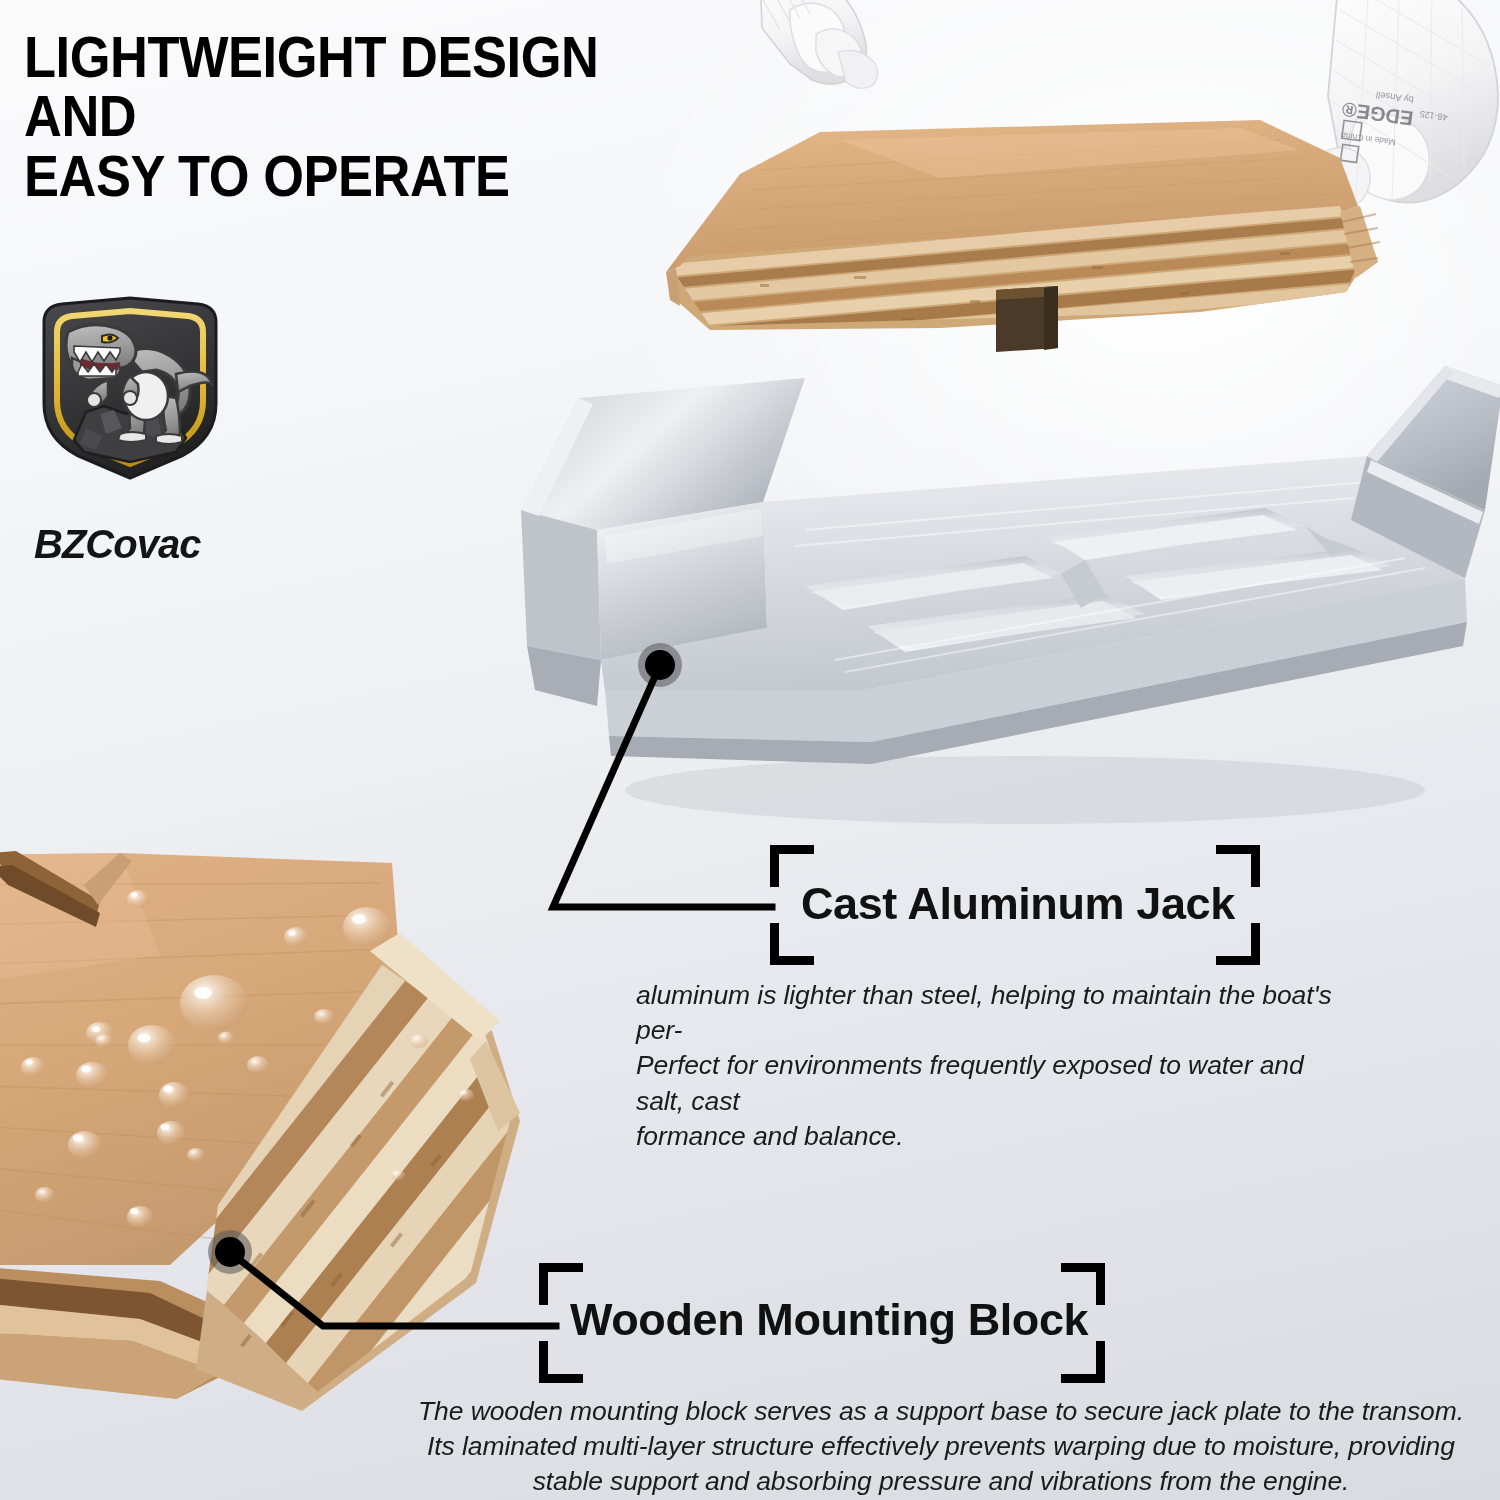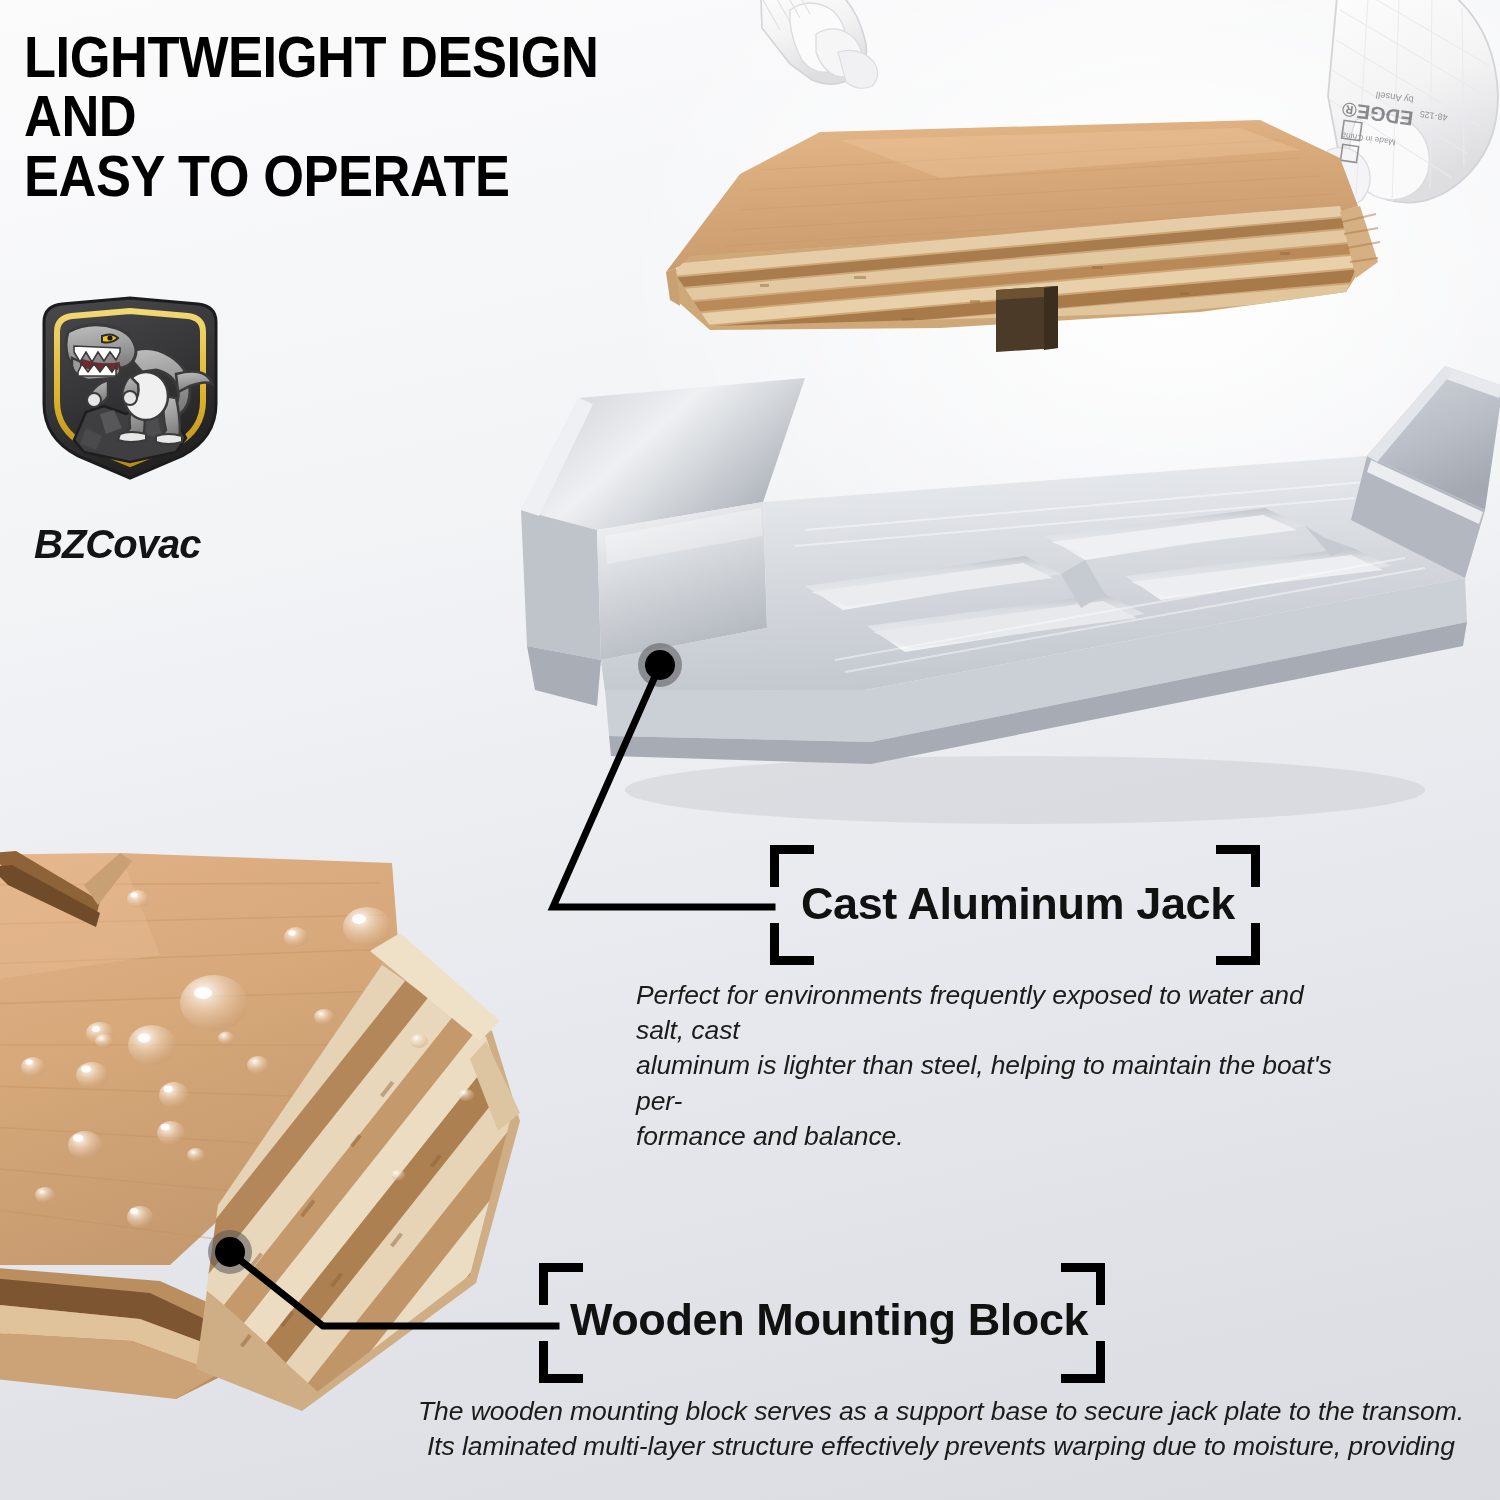--- a/index.html
+++ b/index.html
@@ -477,35 +477,36 @@
     <div class="brk" style="right:0;  top:0;    width:44px; height:9px;"></div>
     <div class="brk" style="right:0;  top:0;    width:9px;  height:42px;"></div>
     <div class="brk" style="left:0;   bottom:0; width:44px; height:9px;"></div>
     <div class="brk" style="left:0;   bottom:0; width:9px;  height:42px;"></div>
     <div class="brk" style="right:0;  bottom:0; width:44px; height:9px;"></div>
     <div class="brk" style="right:0;  bottom:0; width:9px;  height:42px;"></div>
     <div class="callout-title" style="left:31px; top:33px;">Cast Aluminum Jack</div>
   </div>
 
   <div class="callout-body" style="left:636px; top:978px; width:700px;">
+    <div>aluminum is lighter than steel, helping to maintain the boat's per-</div>
     <div>Perfect for environments frequently exposed to water and salt, cast</div>
-    <div>aluminum is lighter than steel, helping to maintain the boat's per-</div>
     <div>formance and balance.</div>
   </div>
 
   <div class="callout" id="callout-2" style="left:539px; top:1263px; width:566px; height:120px;">
     <div class="brk" style="left:0;   top:0;    width:44px; height:9px;"></div>
     <div class="brk" style="left:0;   top:0;    width:9px;  height:42px;"></div>
     <div class="brk" style="right:0;  top:0;    width:44px; height:9px;"></div>
     <div class="brk" style="right:0;  top:0;    width:9px;  height:42px;"></div>
     <div class="brk" style="left:0;   bottom:0; width:44px; height:9px;"></div>
     <div class="brk" style="left:0;   bottom:0; width:9px;  height:42px;"></div>
     <div class="brk" style="right:0;  bottom:0; width:44px; height:9px;"></div>
     <div class="brk" style="right:0;  bottom:0; width:9px;  height:42px;"></div>
     <div class="callout-title" style="left:31px; top:31px;text-align:center;">Wooden Mounting Block</div>
   </div>
 
   <div class="callout-body" style="left:396px; top:1394px; width:1090px;text-align:center;">
     <div>The wooden mounting block serves as a support base to secure jack plate to the transom.</div>
     <div>Its laminated multi-layer structure effectively prevents warping due to moisture, providing</div>
+    <div>stable support and absorbing pressure and vibrations from the engine.</div>
   </div>
 
 </div>
 
 </body></html>

